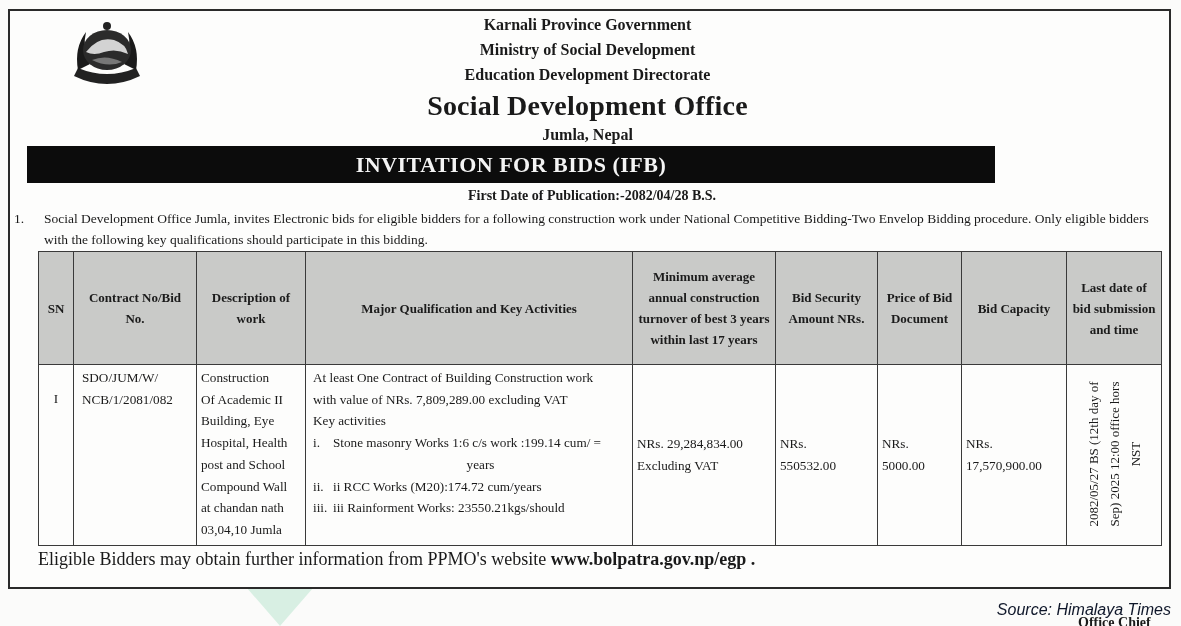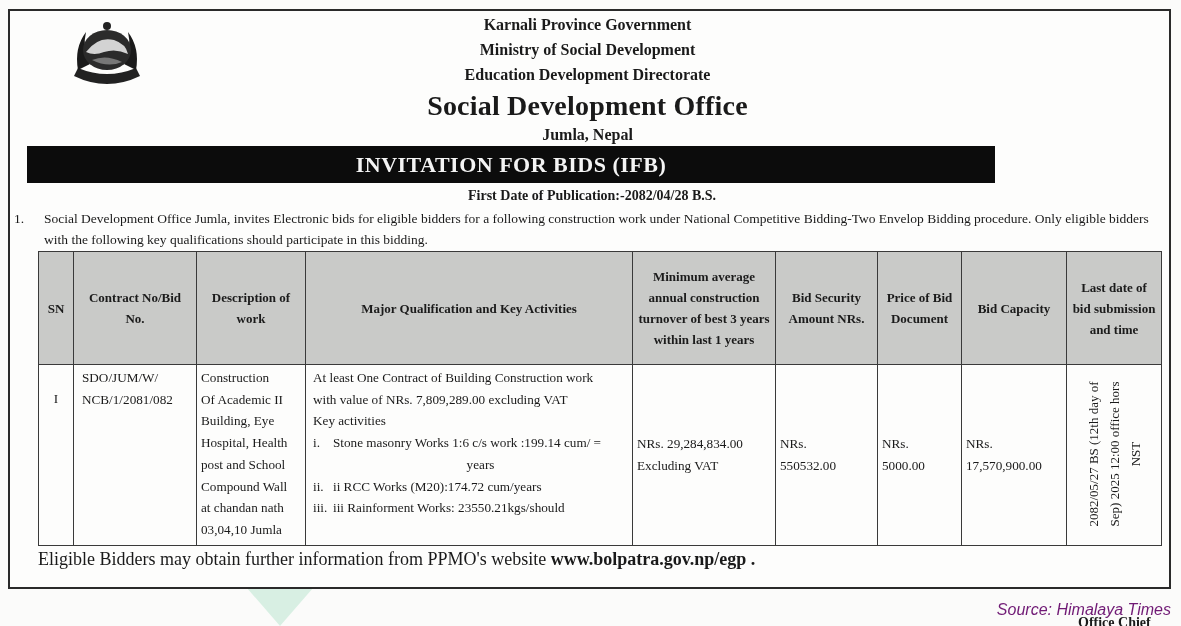--- a/index.html
+++ b/index.html
@@ -48,21 +48,21 @@
   .vert {
     position:absolute; left:50%; top:50%;
     width:170px; transform:translate(-50%,-50%) rotate(-90deg);
     text-align:center; font-size:13px; line-height:21px;
   }
   .foot { position:absolute; left:38px; top:549px; font-size:18px;text-align:right; }
   .foot b { font-weight:bold; }
   .chief { position:absolute; left:1078px; top:567px; font-size:14px; font-weight:bold;margin-top:48px; }
   .source {
     position:absolute; right:10px; top:601px; font-family:"Liberation Sans", sans-serif;
-    font-style:italic; font-size:16px; color:#701a75;
+    font-style:italic; font-size:16px; color:#0f172a;
   }
   .wm { position:absolute; opacity:0.18; pointer-events:none; }
 </style>
 </head>
 <body>
 
 <svg class="wm" style="left:300px;top:250px;" width="320" height="330" viewBox="0 0 320 330">
   <text x="40" y="300" transform="rotate(-60 160 170)" font-family="Liberation Sans, sans-serif" font-size="84" font-weight="bold" fill="#3a7bd5">Suchana</text>
 </svg>
 <svg class="wm" style="left:240px;top:540px;" width="80" height="86" viewBox="0 0 80 86">
@@ -107,21 +107,21 @@
       <col style="width:84px">
       <col style="width:105px">
       <col style="width:95px">
   </colgroup>
   <thead>
     <tr>
       <th>SN</th>
       <th>Contract No/Bid No.</th>
       <th>Description of work</th>
       <th>Major Qualification and Key Activities</th>
-      <th>Minimum average annual construction turnover of best 3 years within last 1 years</th>
+      <th>Minimum average annual construction turnover of best 3 years within last 17 years</th>
       <th>Bid Security Amount NRs.</th>
       <th>Price of Bid Document</th>
       <th>Bid Capacity</th>
       <th>Last date of bid submission and time</th>
     </tr>
   </thead>
   <tbody>
     <tr>
       <td style="text-align:center;padding-top:23px;">I</td>
       <td style="padding-left:8px;">SDO/JUM/W/ NCB/1/2081/082</td>

